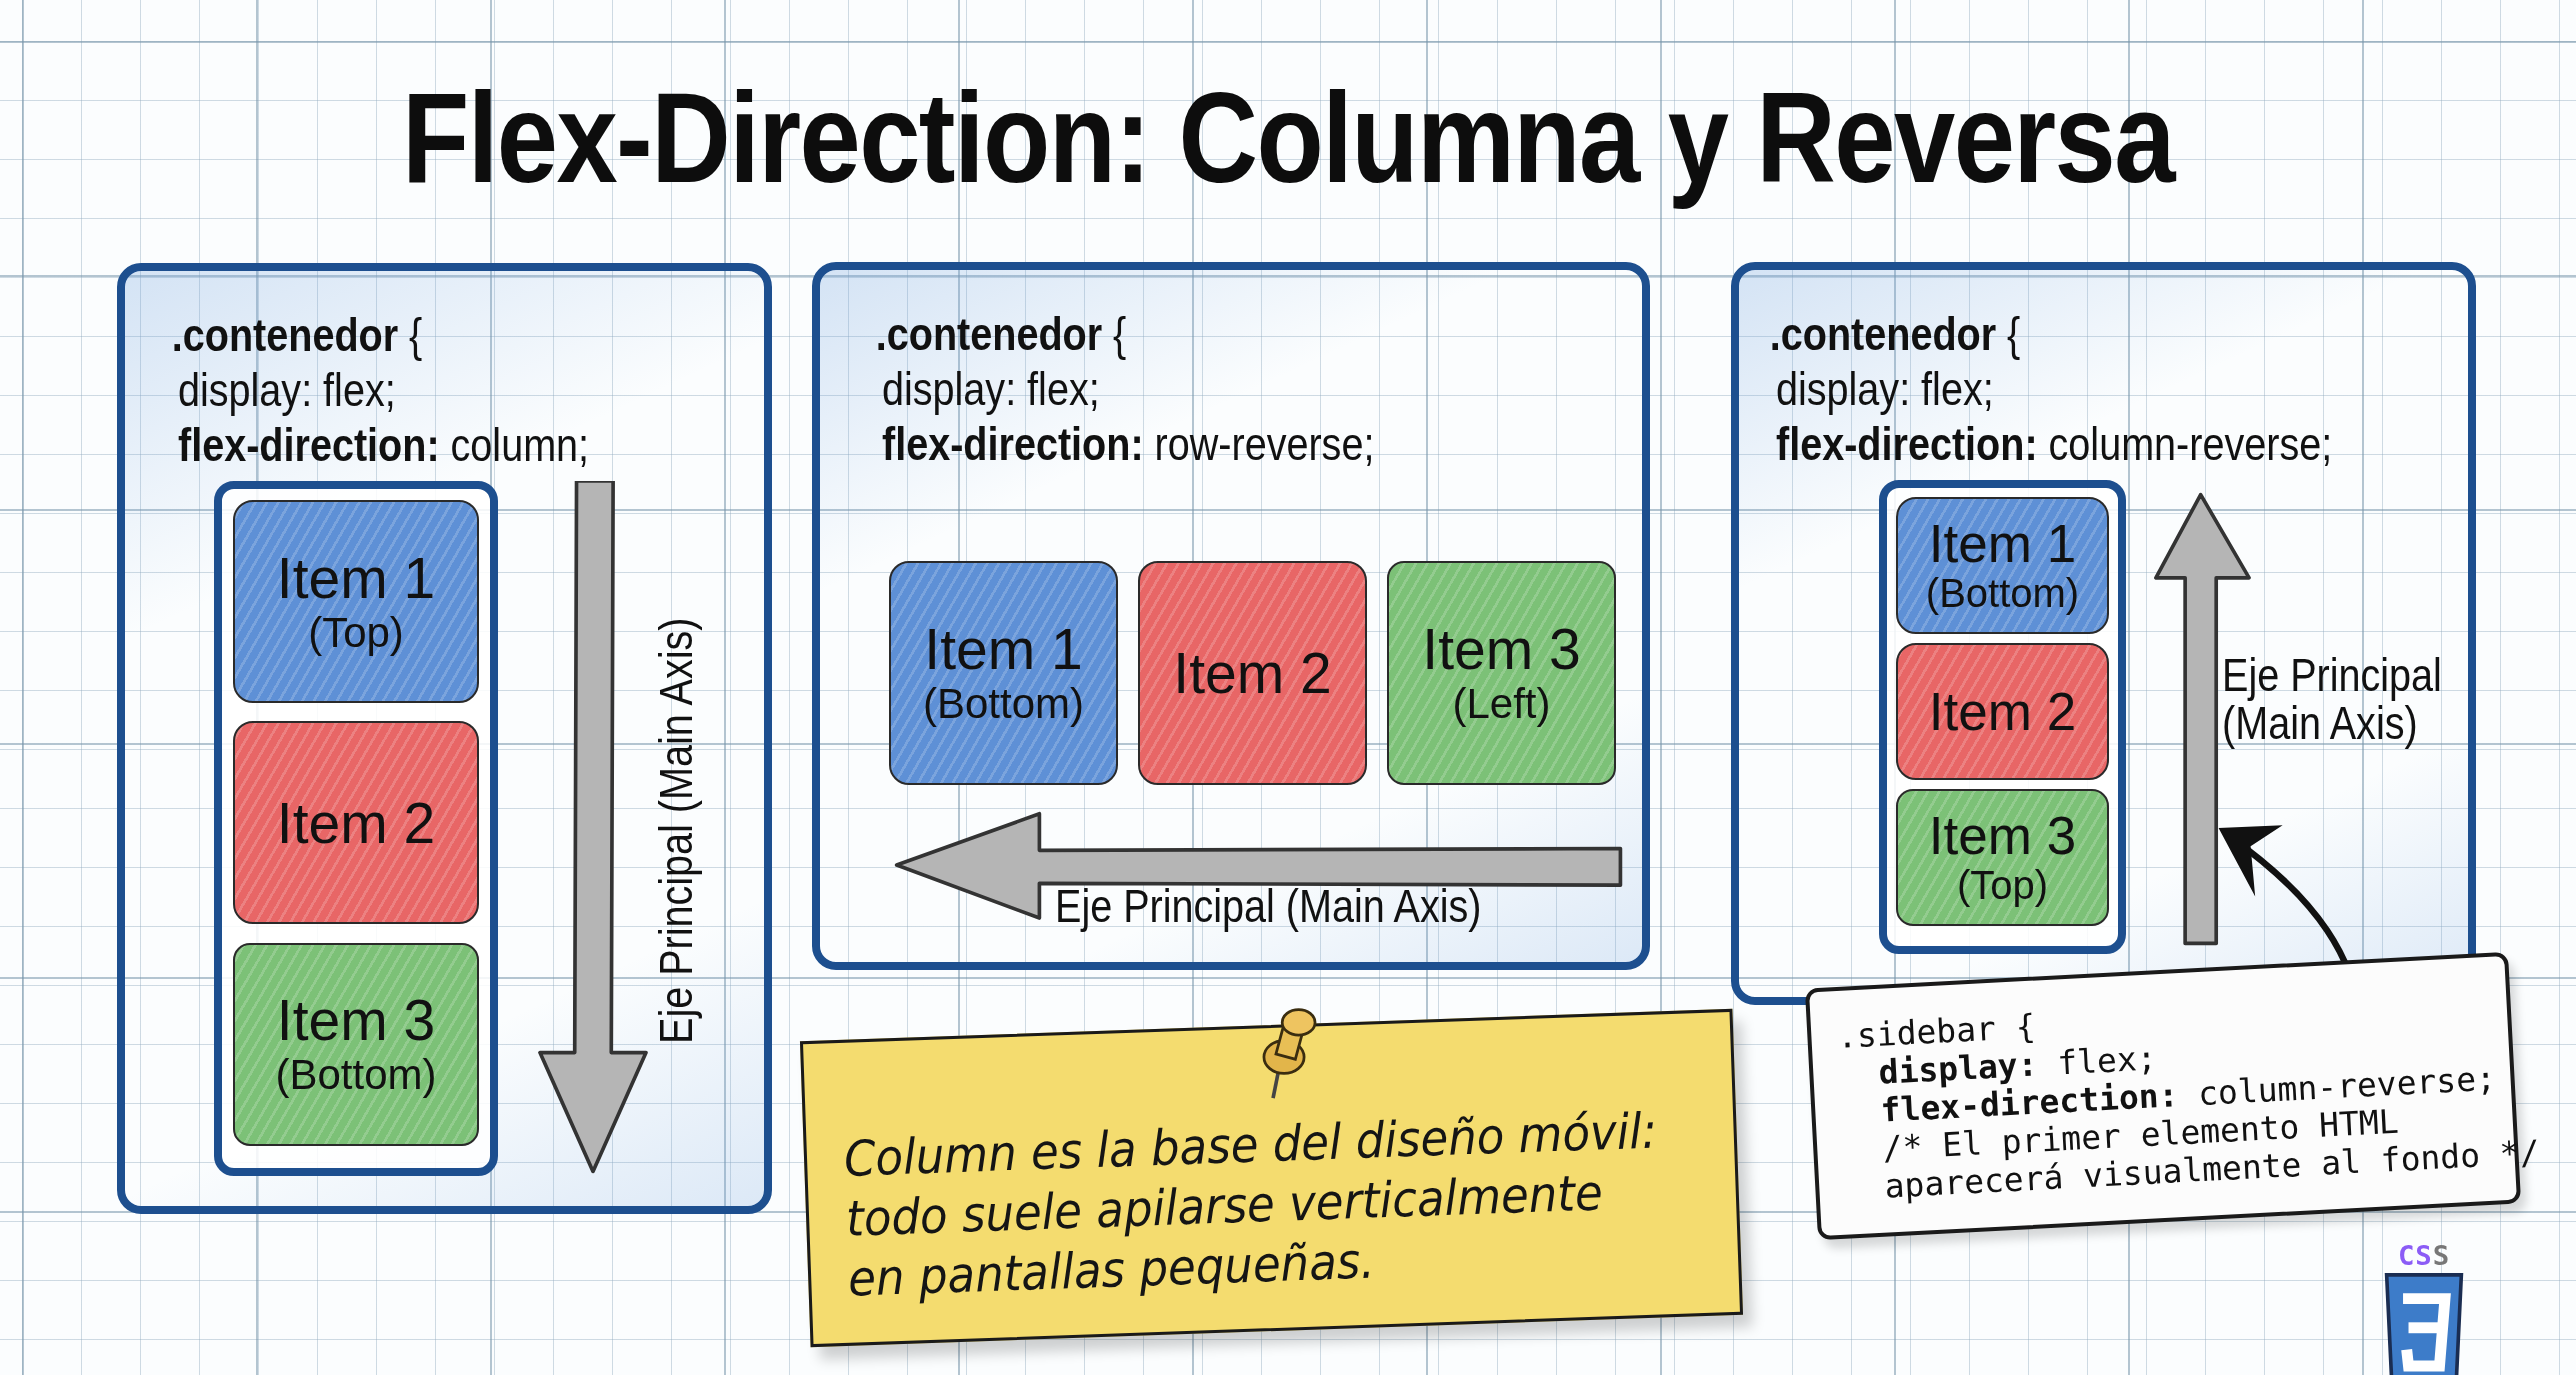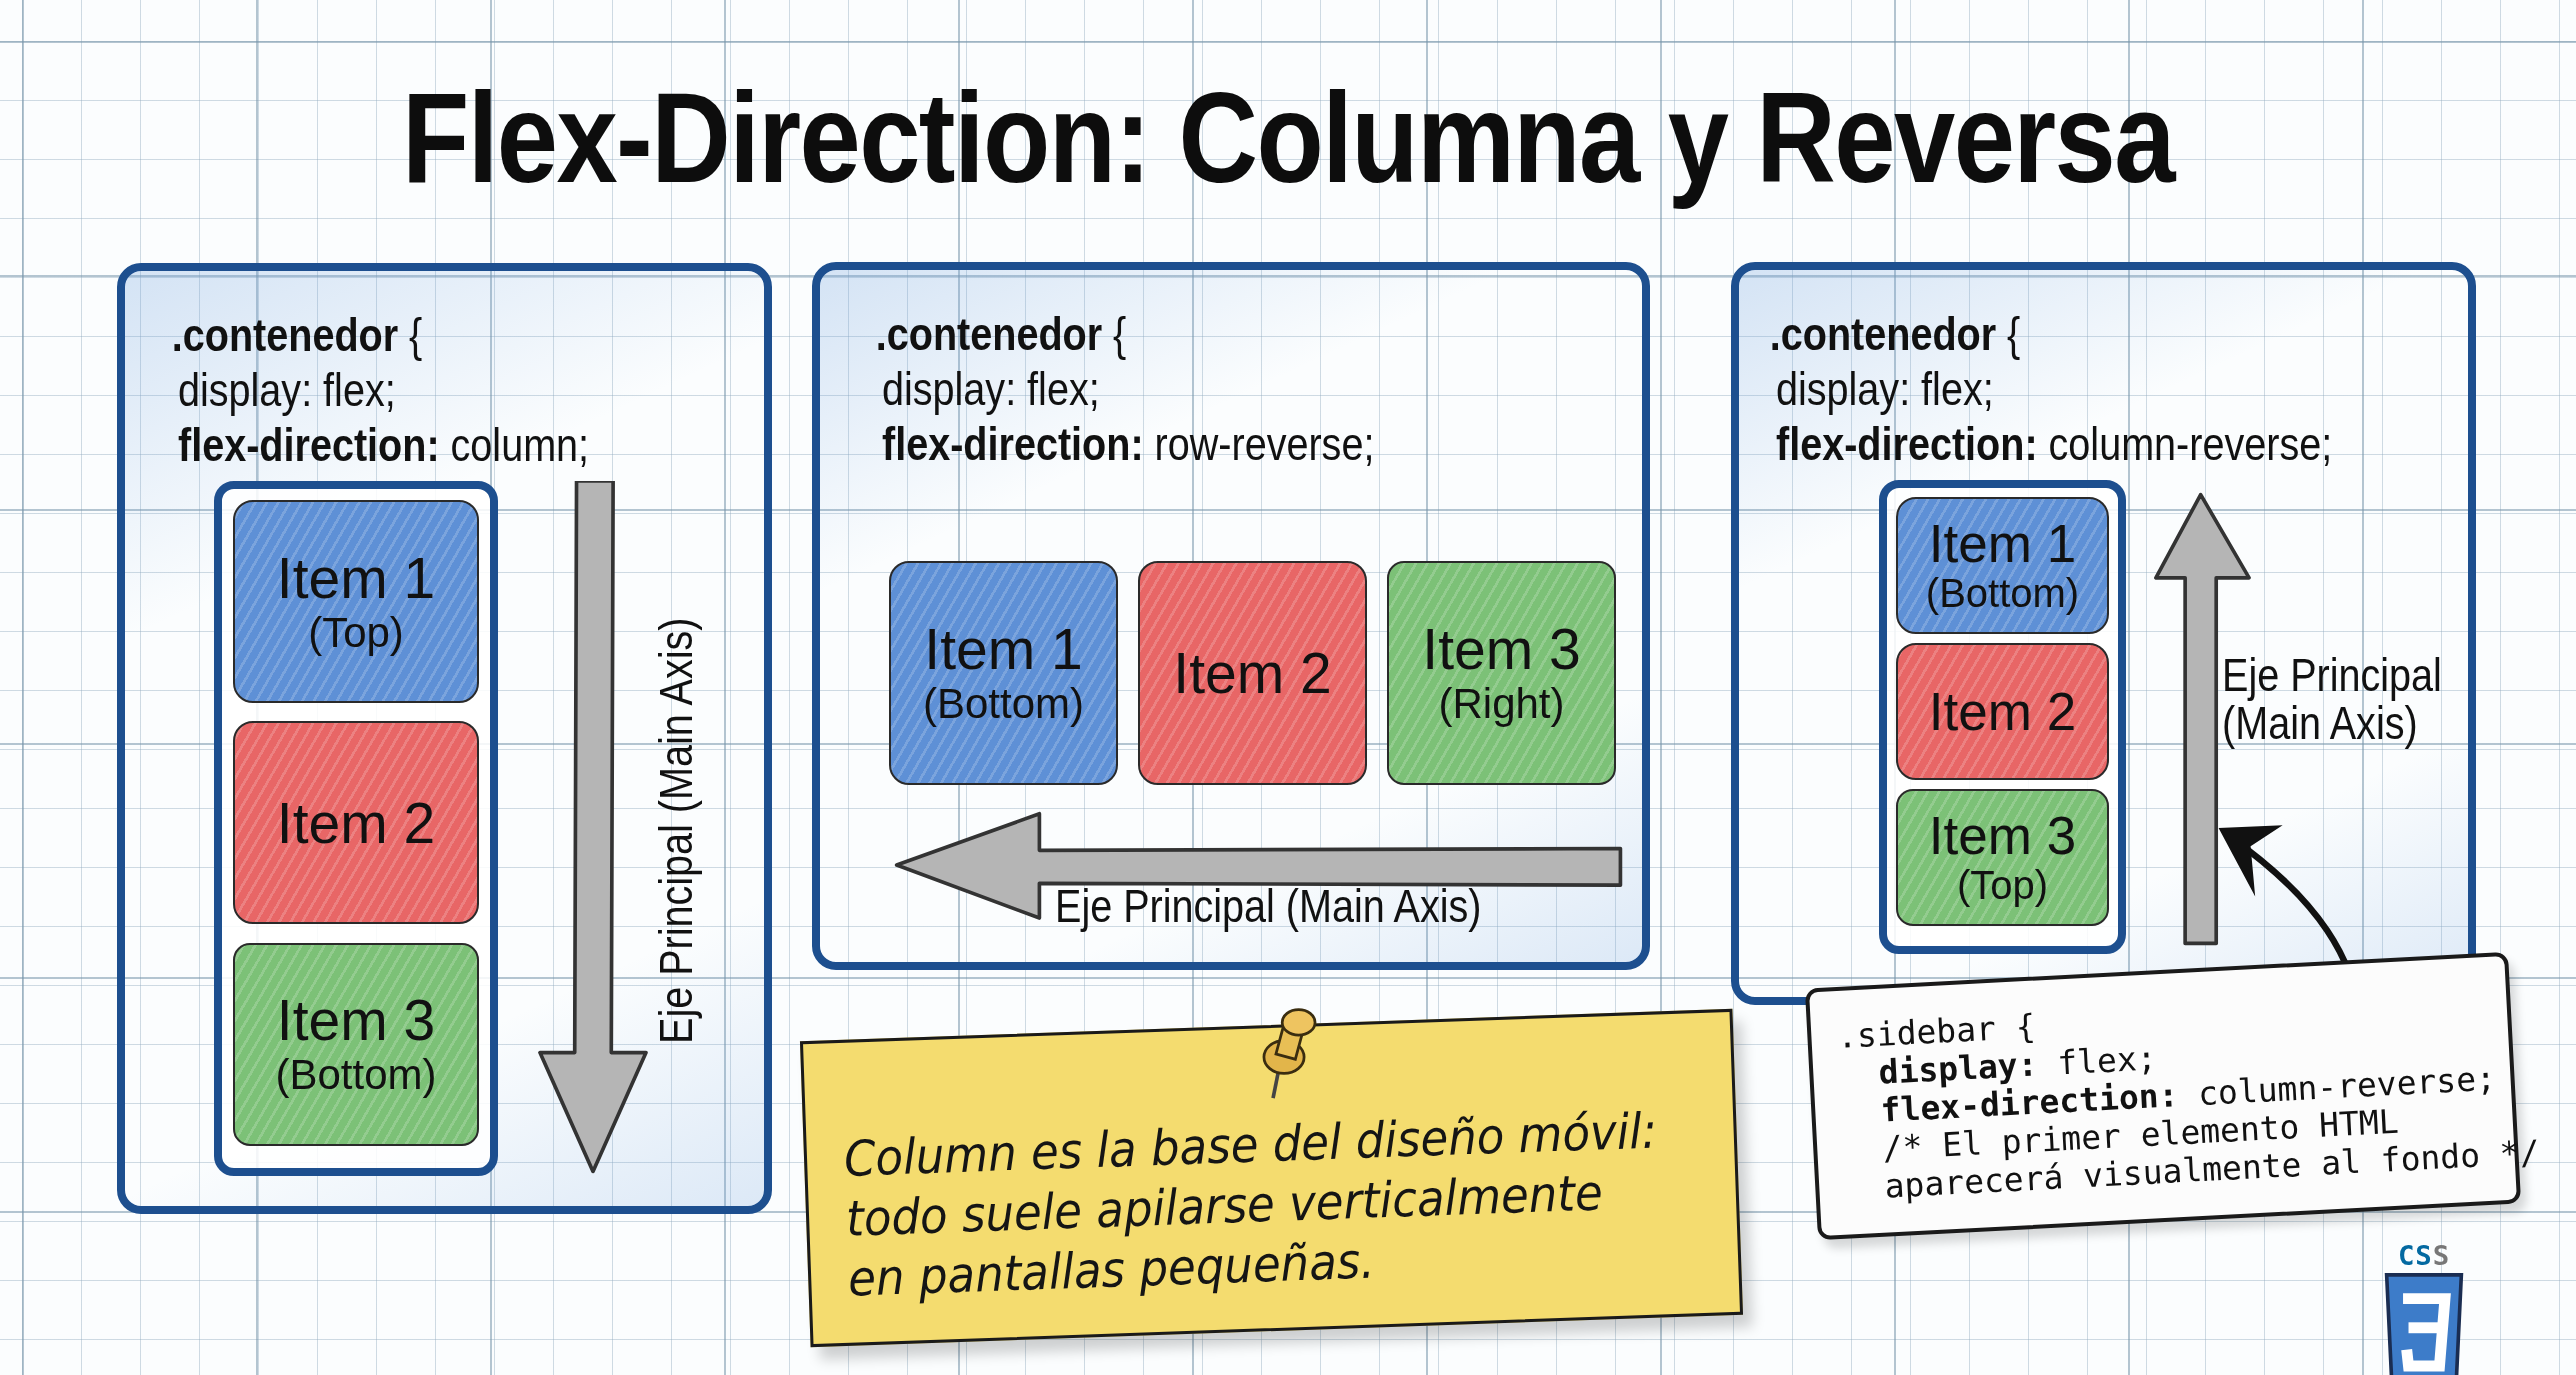--- a/index.html
+++ b/index.html
@@ -66,21 +66,21 @@
     background: #fcfcfc; border: 4.6px solid #1a1a1a; border-radius: 12.8px; box-sizing: border-box;
     transform: rotate(-3deg); box-shadow: 5.5px 9.1px 9.1px rgba(0,0,0,0.15);
   }
   .snippet pre {
     margin: 0; position: absolute; left: 25.6px; top: 27.4px;
     font-family: "DejaVu Sans Mono", monospace; font-size: 33px; line-height: 38px; color: #111;
   }
   .snippet pre .b { font-weight: 700; }
   .css-logo { position: absolute; left: 2383px; top: 1240px; width: 82px; }
   .css-word { font-family: "DejaVu Sans Mono", monospace; font-weight: 700; font-size: 27.4px; text-align: center; letter-spacing: 0.9px; }
-  .css-word span:first-child { color: #0369a1; }
+  .css-word span:first-child { color: #8b5cf6; }
   .css-word span:last-child { color: #777; }
 </style>
 </head>
 <body>
 
 <div class="title">Flex-Direction: Columna y Reversa</div>
 
 <div class="panel" style="left:117px; top:263px; width:655px; height:951px;">
   <div class="code" style="left:53px; top:37px;">
     <div><span class="sel">.contenedor</span> <span>{</span></div>
@@ -115,21 +115,21 @@
   <div style="position:absolute; left:69px; top:291px; display:flex; gap:20px;">
     <div class="item blue" style="width:229px; height:224px;">
       <span class="lbl">Item 1</span>
       <span class="sub">(Bottom)</span>
     </div>
     <div class="item red" style="width:229px; height:224px;">
       <span class="lbl">Item 2</span>
     </div>
     <div class="item green" style="width:229px; height:224px;">
       <span class="lbl">Item 3</span>
-      <span class="sub">(Right)</span>
+      <span class="sub">(Left)</span>
     </div>
   </div>
   <svg style="position:absolute; left:73px; top:540px;" width="732" height="110" viewBox="0 0 800 120">
     <polygon points="795,42 795,82 160,80 160,118 4,60 160,4 160,44" fill="#b5b5b5" stroke="#333" stroke-width="4" stroke-linejoin="round"></polygon>
   </svg>
   <div class="axis-label" style="left:235px; top:611px; transform: scaleX(0.86);">Eje Principal (Main Axis)</div>
 </div>
 
 <div class="panel" style="left:1731px; top:262px; width:745px; height:743px;">
   <div class="code" style="left:37px; top:37px;">

